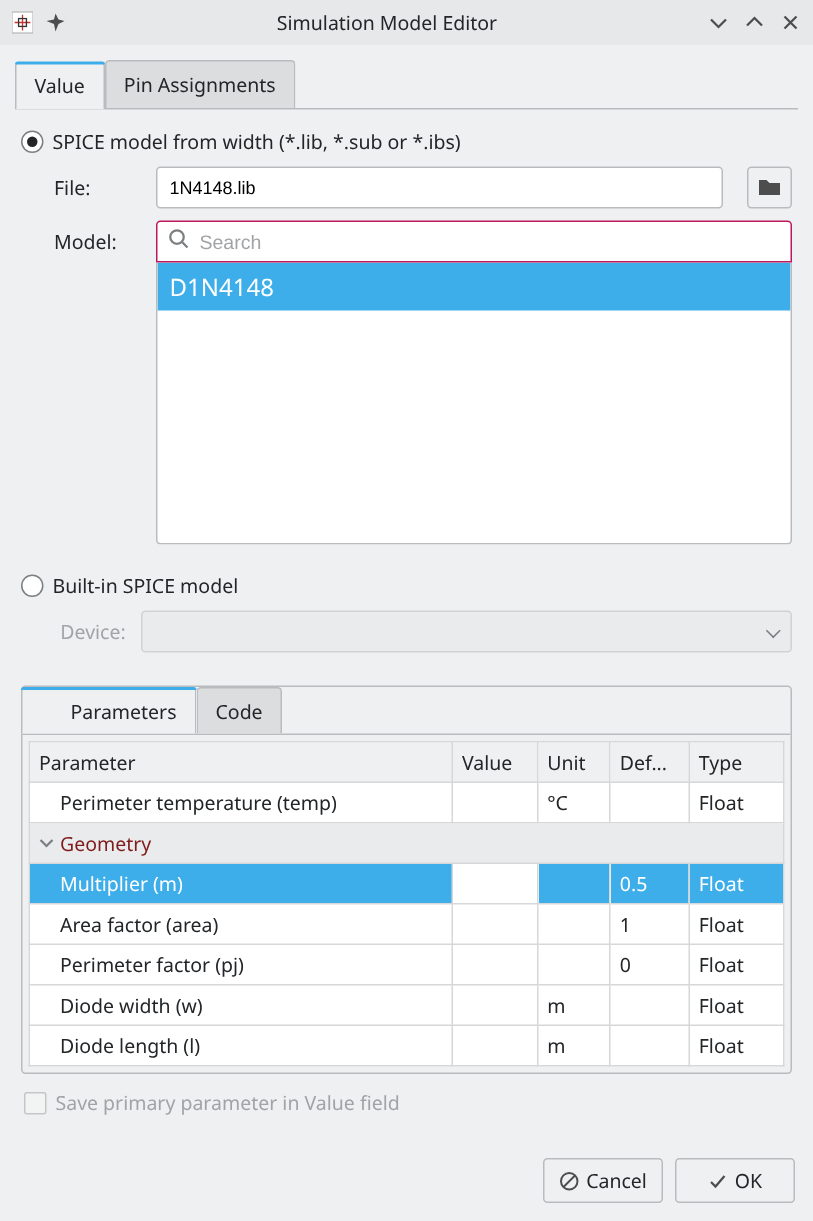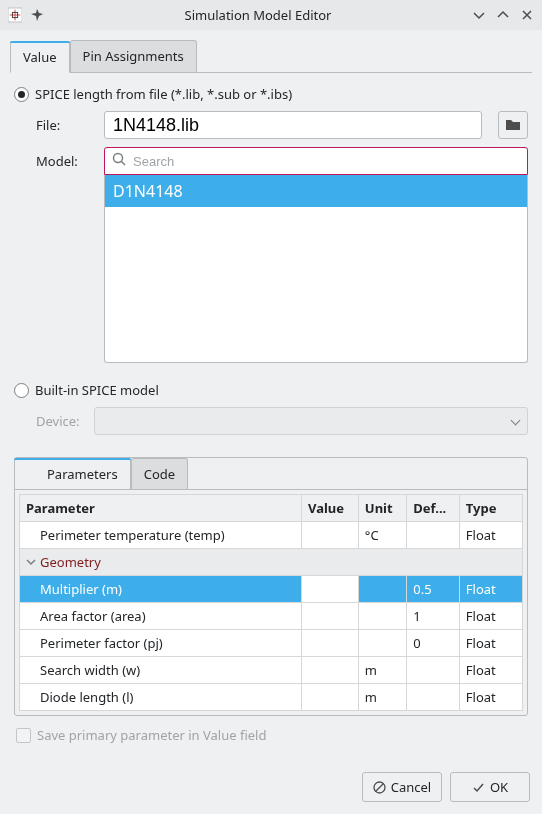--- a/index.html
+++ b/index.html
@@ -15,45 +15,45 @@
   .tab { padding: 6px 12px; font-size: 13px; background: #dedfe0; border: 1px solid #b9bcbe; border-bottom: none; margin-right: 0; cursor: pointer; border-top-left-radius: 3px; border-top-right-radius: 3px; }
   .tab.active { background: #eff0f1; border-bottom: 1px solid #eff0f1; position: relative; top: 1px; }
   .tab.active::before { content: ""; position: absolute; top: -1px; left: -1px; right: -1px; height: 2px; background: #3daee9; border-top-left-radius: 3px; border-top-right-radius: 3px; }
   .tab:not(.active) { background: #dcddde; }
   .tab-content { padding: 10px 4px 4px 4px; }
   .radio-row { display: flex; align-items: center; gap: 6px; margin: 2px 0 8px 0; }
   .radio-circle { width: 15px; height: 15px; border-radius: 50%; border: 1px solid #7a7f82; display: inline-flex; align-items: center; justify-content: center; background: #fff; }
   .radio-circle.checked::after { content: ""; width: 7px; height: 7px; border-radius: 50%; background: #232629; }
   .file-row, .model-row { display: flex; align-items: flex-start; margin-left: 22px; margin-bottom: 8px; gap: 16px; }
   .row-label { width: 52px; padding-top: 5px; }
-  .text-input { flex: 1; height: 28px; background: #fff; border: 1px solid #b9bcbe; border-radius: 3px; padding: 0 8px; font-size: 18px; outline: none; }
+  .text-input { flex: 1; height: 28px; background: #fff; border: 1px solid #b9bcbe; border-radius: 3px; padding: 0 8px; font-size: 12px; outline: none; }
   .folder-btn { width: 30px; height: 28px; border: 1px solid #b9bcbe; border-radius: 3px; background: #eff0f1; display: flex; align-items: center; justify-content: center; cursor: pointer; }
   .search-wrap { position: relative; width: 100%; }
   .search-wrap .search-icon { position: absolute; left: 8px; top: 50%; transform: translateY(-50%); color: #7a7f82; }
   .search-input { width: 100%; height: 28px; background: #fff; border: 1px solid #be185d; border-top-left-radius: 3px; border-top-right-radius: 3px; padding: 0 8px 0 28px; font-size: 13px; outline: none; }
   .search-input::placeholder { color: #a0a4a7; }
   .listbox { width: 100%; height: 188px; background: #fff; border: 1px solid #b9bcbe; border-top: none; border-bottom-left-radius: 3px; border-bottom-right-radius: 3px; overflow: auto; }
   .list-item { padding: 5px 8px; font-size: 16px; cursor: pointer; }
   .list-item.selected { background: #3daee9; color: #fff; }
   .builtin-section { margin-top: 18px; }
-  .device-row { display: flex; align-items: center; margin-left: 22px; margin-top: 6px; gap: 6px; }
+  .device-row { display: flex; align-items: center; margin-left: 22px; margin-top: 6px; gap: 6px; text-align: center; }
   .device-label { width: 52px; color: #a0a4a7; }
   .combo { flex: 1; height: 28px; border: 1px solid #d0d2d3; border-radius: 3px; background: #eaebec; position: relative; }
   .combo .chev { position: absolute; right: 8px; top: 50%; transform: translateY(-50%); color: #a0a4a7; }
   .param-panel { margin-top: 22px; border: 1px solid #b9bcbe; border-radius: 3px; background: #eff0f1; flex: 1; display: flex; flex-direction: column; min-height: 0; }
   .param-tabs { display: flex; border-bottom: 1px solid #b9bcbe; }
   .ptab { padding: 6px 12px; font-size: 13px; border: 1px solid transparent; border-bottom: none; cursor: pointer; position: relative; }
   .ptab.active { background: #eff0f1; border-color: #b9bcbe #b9bcbe #eff0f1 #b9bcbe; border-top-left-radius: 3px; border-top-right-radius: 3px; padding-left: 32px; }
   .ptab.active::before { content: ""; position: absolute; top: -1px; left: -1px; right: -1px; height: 2px; background: #3daee9; border-top-left-radius: 3px; border-top-right-radius: 3px; }
   .ptab:not(.active) { background: #dcddde; border: 1px solid #b9bcbe; border-bottom: none; border-top-left-radius: 3px; border-top-right-radius: 3px;}
   .ptab:first-child { margin-left: -1px; }
   .param-content { flex: 1; overflow: auto; padding: 4px; }
   table.params { width: 100%; border-collapse: collapse; background: #fff; table-layout: fixed; }
   table.params th, table.params td { border: 1px solid #d5d7d8; padding: 4px 6px; font-size: 13px; text-align: left; font-weight: normal; overflow: hidden; white-space: nowrap; text-overflow: ellipsis; }
-  table.params th { background: #eff0f1; font-weight: bold; }
+  table.params th { background: #eff0f1; }
   col.c-param { width: 268px; }
   col.c-val { width: 54px; }
   col.c-unit { width: 46px; }
   col.c-def { width: 50px; }
   col.c-type { width: 60px; }
   .group-row td { background: #eaebec; color: #7f1d1d; font-weight: 600; }
   .group-row .chev-down { display: inline-block; transform: rotate(0deg); margin-right: 4px; color: #7a7f82; }
   tr.selected td { background: #3daee9; color: #fff; }
   tr.selected td.val-cell { background: #fff; color: #232629; }
   .indent-1 { padding-left: 20px !important; }
@@ -106,21 +106,21 @@
 
   <div class="body">
     <div class="tab-bar">
       <div class="tab active">Value</div>
       <div class="tab">Pin Assignments</div>
     </div>
 
     <div class="tab-content">
       <div class="radio-row">
         <span class="radio-circle checked"></span>
-        <span>SPICE length from file (*.lib, *.sub or *.ibs)</span>
+        <span>SPICE model from width (*.lib, *.sub or *.ibs)</span>
       </div>
 
       <div class="file-row">
         <div class="row-label">File:</div>
         <input class="text-input" type="text" value="1N4148.lib" style="">
         <div class="folder-btn">
           <svg width="16" height="14" viewBox="0 0 16 14">
               <path d="M1 2 L6 2 L8 4 L15 4 L15 12 L1 12 Z" fill="#4d4d4d"></path>
             </svg>
         </div>
@@ -208,21 +208,21 @@
                   <td>Float</td>
                 </tr>
                 <tr>
                   <td class="indent-1">Perimeter factor (pj)</td>
                   <td></td>
                   <td></td>
                   <td>0</td>
                   <td>Float</td>
                 </tr>
                 <tr>
-                  <td class="indent-1">Search width (w)</td>
+                  <td class="indent-1">Diode width (w)</td>
                   <td></td>
                   <td>m</td>
                   <td></td>
                   <td>Float</td>
                 </tr>
                 <tr>
                   <td class="indent-1">Diode length (l)</td>
                   <td></td>
                   <td>m</td>
                   <td></td>

